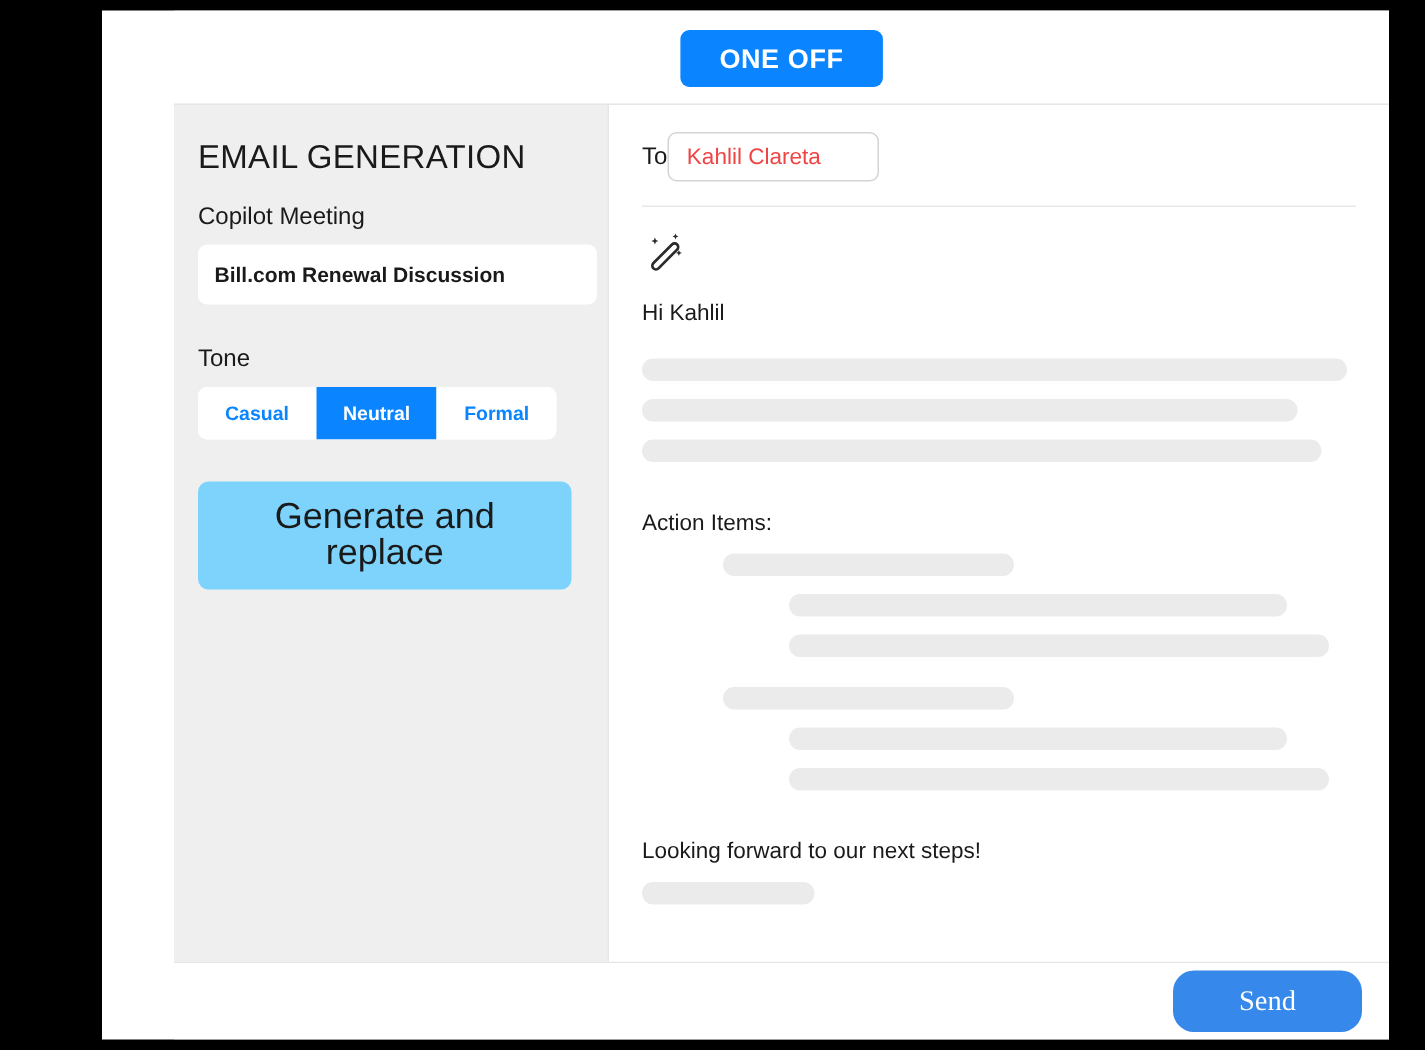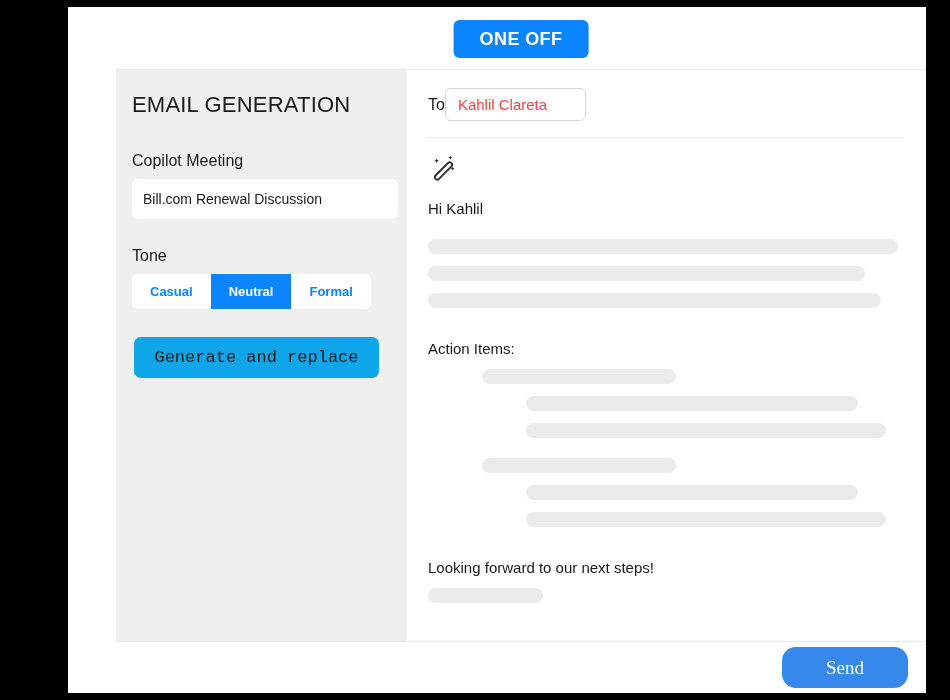--- a/index.html
+++ b/index.html
@@ -61,21 +61,21 @@
     width: 290px;
     min-width: 290px;
     background: #efefef;
     padding: 22px 24px 0 16px;
     box-sizing: border-box;
     border-right: 1px solid #e6e6e6;
   }
   .panel-title {
     font-size: 22px;
     color: #1a1a1a;
-    margin: 0 0 34px 0;
+    margin: 0 0 18px 0;
     letter-spacing: 0.2px;
     font-weight: normal;
   }
   .field-label {
     font-size: 16px;
     color: #1a1a1a;
     margin-bottom: 9px;
   }
   .field-group { margin-bottom: 28px; }
 
@@ -109,33 +109,34 @@
     width: 266px;
     box-sizing: border-box;
     background: #ffffff;
     border: none;
     border-radius: 6px;
     padding: 12px 11px;
     font-size: 14px;
     color: #1a1a1a;
     font-family: "Liberation Sans", sans-serif;
     outline: none;
+    font-weight: bold;
   }
 
   .generate-btn {
     display: block;
     margin: 10px auto 0 auto;
-    background: #0ea5e9;
+    background: #7dd3fc;
     border: none;
     border-radius: 7px;
-    font-size: 17px;
+    font-size: 24px;
     color: #1a1a1a;
     padding: 12px 20px;
     cursor: pointer;
-    font-family: Liberation Mono, monospace;
+    font-family: Liberation Sans, sans-serif;
     line-height: 1;
   }
 
   
   .compose {
     flex: 1;
     background: #ffffff;
     padding: 18px 22px 0 22px;
     box-sizing: border-box;
     overflow: hidden;

